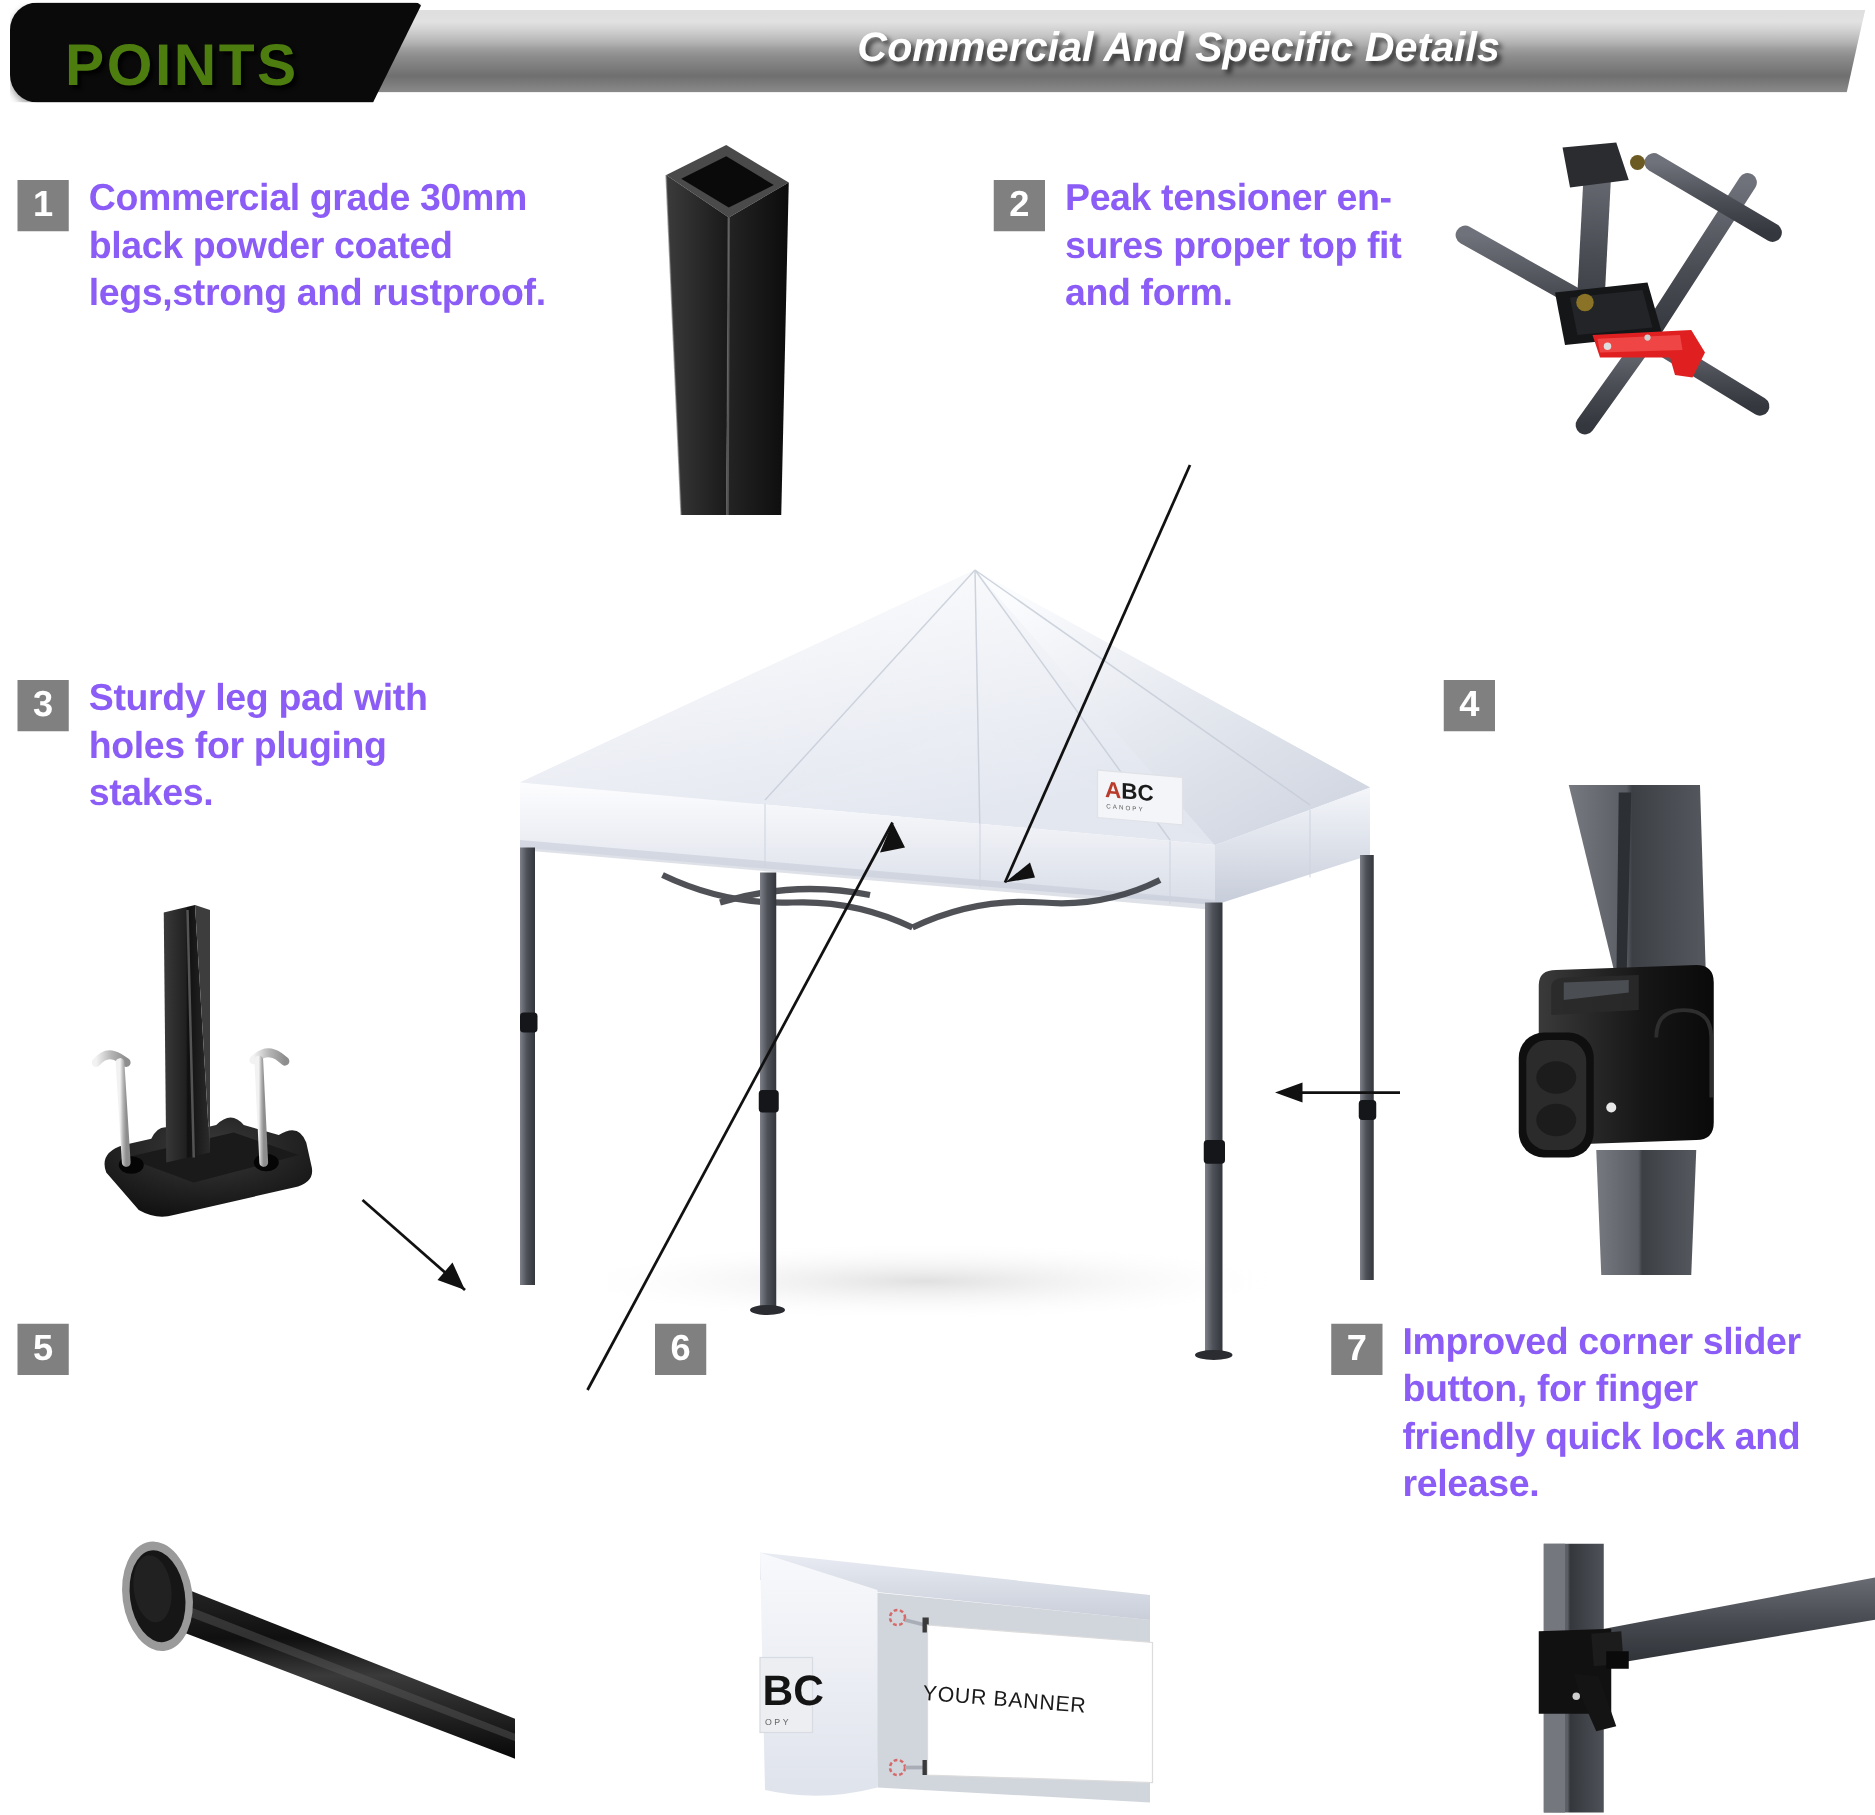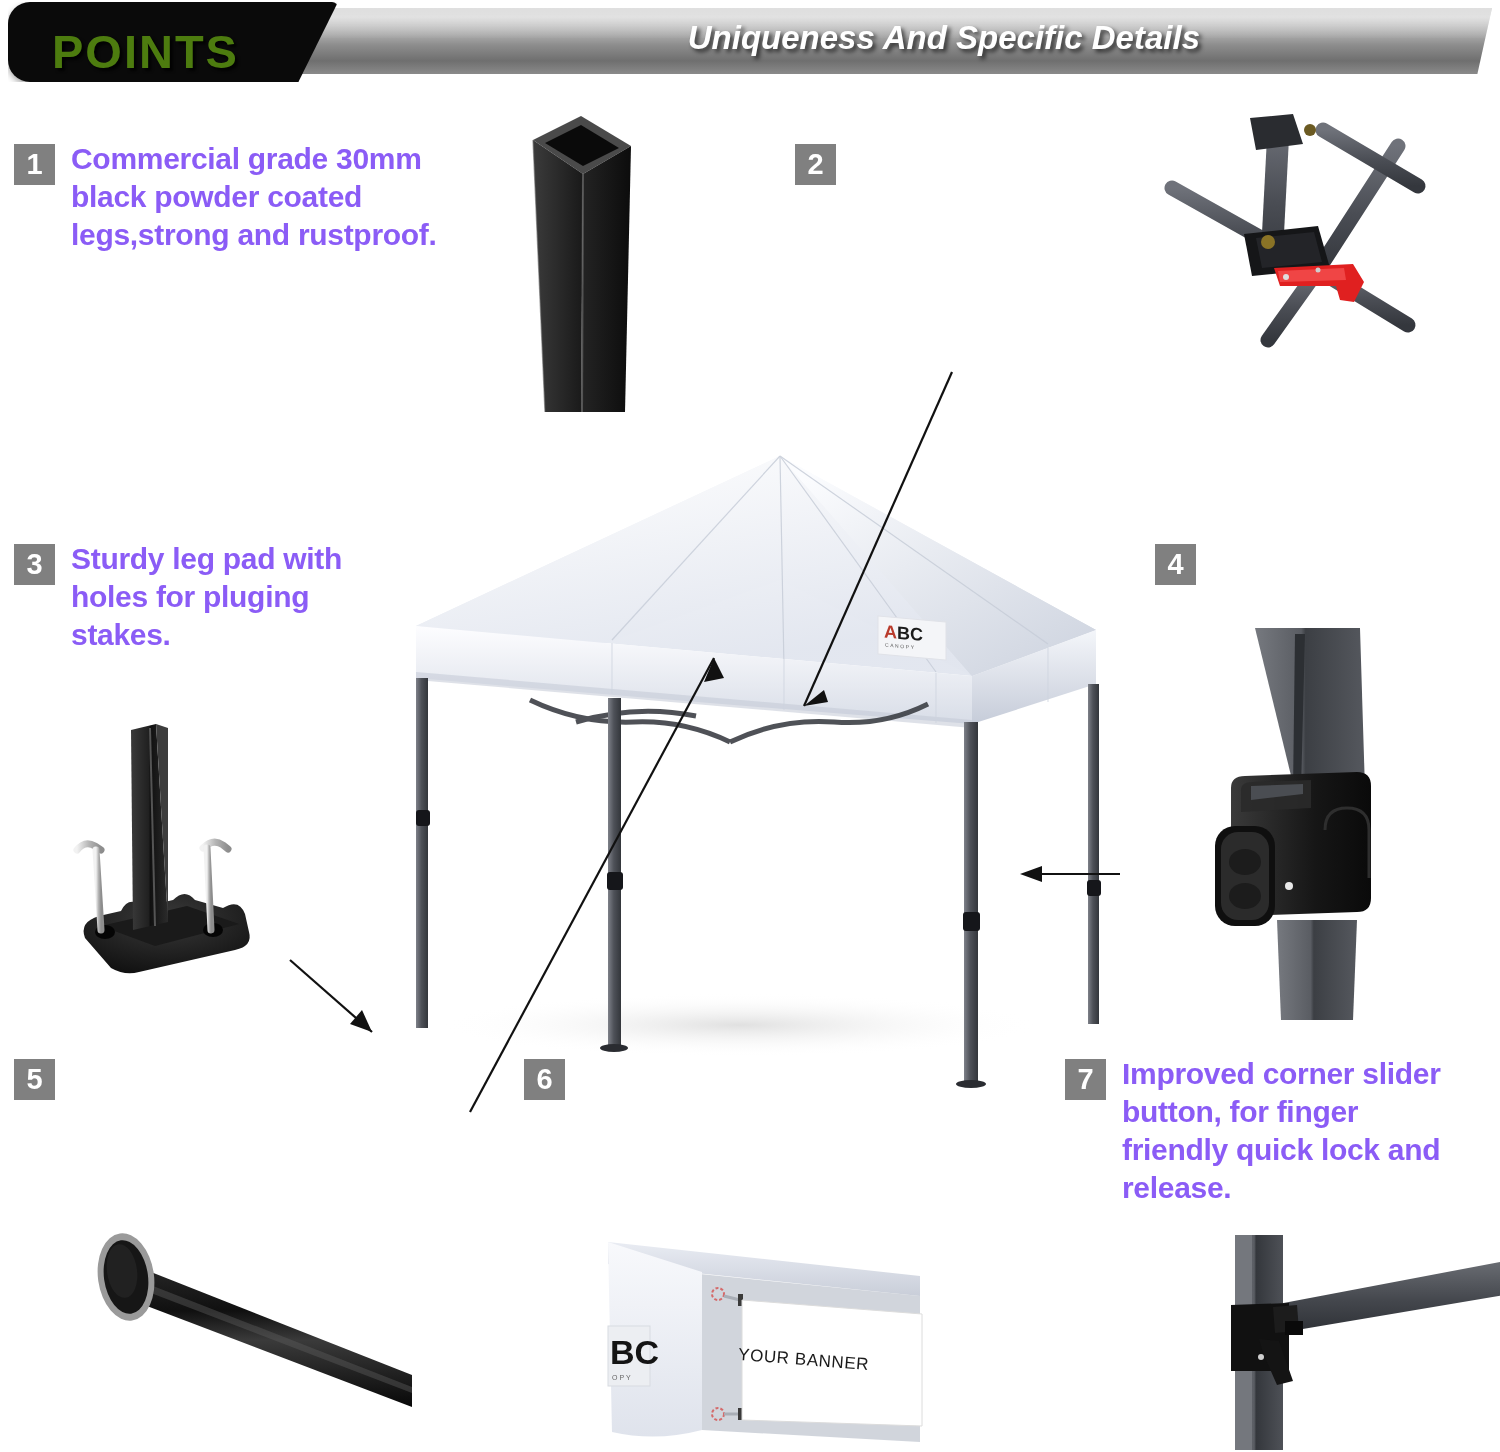--- a/index.html
+++ b/index.html
@@ -152,30 +152,31 @@
 </style>
 </head>
 <body>
 
 <div class="header">
   <div class="header-bar">
     <div class="header-bar-sheen"></div>
   </div>
   <div class="header-tab"></div>
   <div class="header-tab-text">POINTS</div>
-  <div class="header-subtitle">Uniqueness And Specific Details</div>
+  <div class="header-subtitle">Commercial And Specific Details</div>
 </div>
 
 <div class="point p1">
   <div class="point-badge">1</div>
   <div class="point-text">Commercial grade 30mm black powder coated legs,strong and rustproof.</div>
 </div>
 
 <div class="point p2">
   <div class="point-badge">2</div>
+  <div class="point-text">Peak tensioner en-sures proper top fit and form.</div>
 </div>
 
 <div class="point p3">
   <div class="point-badge">3</div>
   <div class="point-text">Sturdy leg pad with holes for pluging stakes.</div>
 </div>
 
 <div class="point p4">
   <div class="point-badge">4</div>
 </div>

